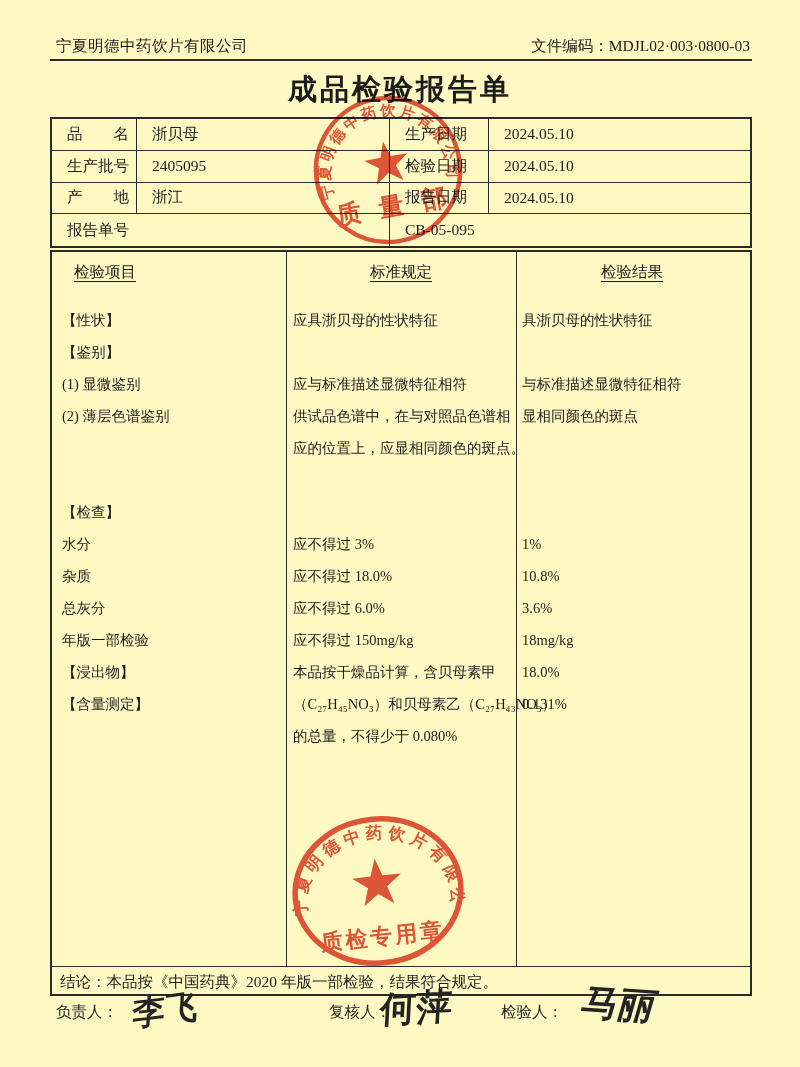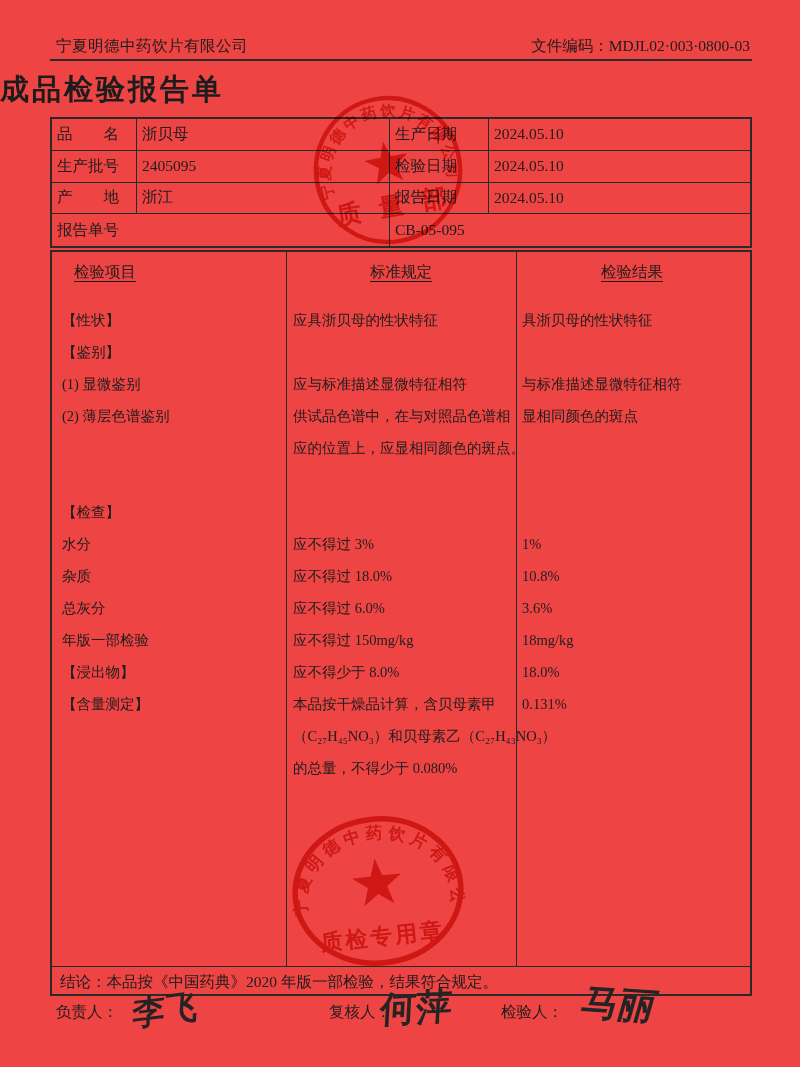--- a/index.html
+++ b/index.html
@@ -1,31 +1,31 @@
 <!DOCTYPE html>
 <html><head>
 <meta charset="utf-8">
 <style>
   html,body{margin:0;padding:0;background:#ffffff;}
-  .page{position:relative;width:800px;height:1067px;background:#ef4444;overflow:hidden;
+  .page{position:relative;width:800px;height:1067px;background:#fef9c3;overflow:hidden;
         font-family:"Liberation Serif","DejaVu Serif",serif;color:#1c1c1c;}
 
   
   .hdr-company{position:absolute;left:56px;top:36px;font-size:15.5px;letter-spacing:.5px;}
   .hdr-code{position:absolute;right:50px;top:36px;font-size:15.5px;}
   .hdr-rule{position:absolute;left:50px;width:702px;top:59px;border-top:2px solid #2a2a2a;}
-  .title{position:absolute;left:0;top:70px;width:800px;
+  .title{position:absolute;left:0;top:70px;width:800px;text-align:center;
          font-size:29px;font-weight:bold;letter-spacing:3px;}
 
   
   .info{position:absolute;left:50px;top:117px;width:702px;height:131px;box-sizing:border-box;
         border:2.2px solid #2a2a2a;display:grid;
         grid-template-columns:85px 253px 99px 1fr;grid-template-rows:repeat(4,1fr);
         font-size:15.5px;}
-  .ic{display:flex;align-items:center;padding-left:5px;box-sizing:border-box;
+  .ic{display:flex;align-items:center;padding-left:15px;box-sizing:border-box;
       border-right:1.8px solid #2a2a2a;border-bottom:1.8px solid #2a2a2a;white-space:nowrap;}
   .ic.last-col{border-right:none;}
   .ic.last-row{border-bottom:none;}
   .ic.span2a{grid-column:1/3;}
   .ic.span2b{grid-column:3/5;}
 
   
   .main{position:absolute;left:50px;top:250px;width:702px;height:746px;box-sizing:border-box;
         border:2.2px solid #2a2a2a;}
   .vline{position:absolute;top:0;height:714px;width:0;border-left:1.8px solid #2a2a2a;}
@@ -118,21 +118,20 @@
       <div class="tl"></div>
       <div class="tl">应与标准描述显微特征相符</div>
       <div class="tl">供试品色谱中，在与对照品色谱相</div>
       <div class="tl">应的位置上，应显相同颜色的斑点。</div>
       <div class="tl"></div>
       <div class="tl"></div>
       <div class="tl">应不得过 3%</div>
       <div class="tl">应不得过 18.0%</div>
       <div class="tl">应不得过 6.0%</div>
       <div class="tl">应不得过 150mg/kg</div>
-      <div class="tl">应不得少于 8.0%</div>
       <div class="tl">本品按干燥品计算，含贝母素甲</div>
       <div class="tl">（C₂₇H₄₅NO₃）和贝母素乙（C₂₇H₄₃NO₃）</div>
       <div class="tl">的总量，不得少于 0.080%</div>
     </div>
 
     <div class="tcol tcol3">
       <div class="tl">具浙贝母的性状特征</div>
       <div class="tl"></div>
       <div class="tl">与标准描述显微特征相符</div>
       <div class="tl">显相同颜色的斑点</div>

